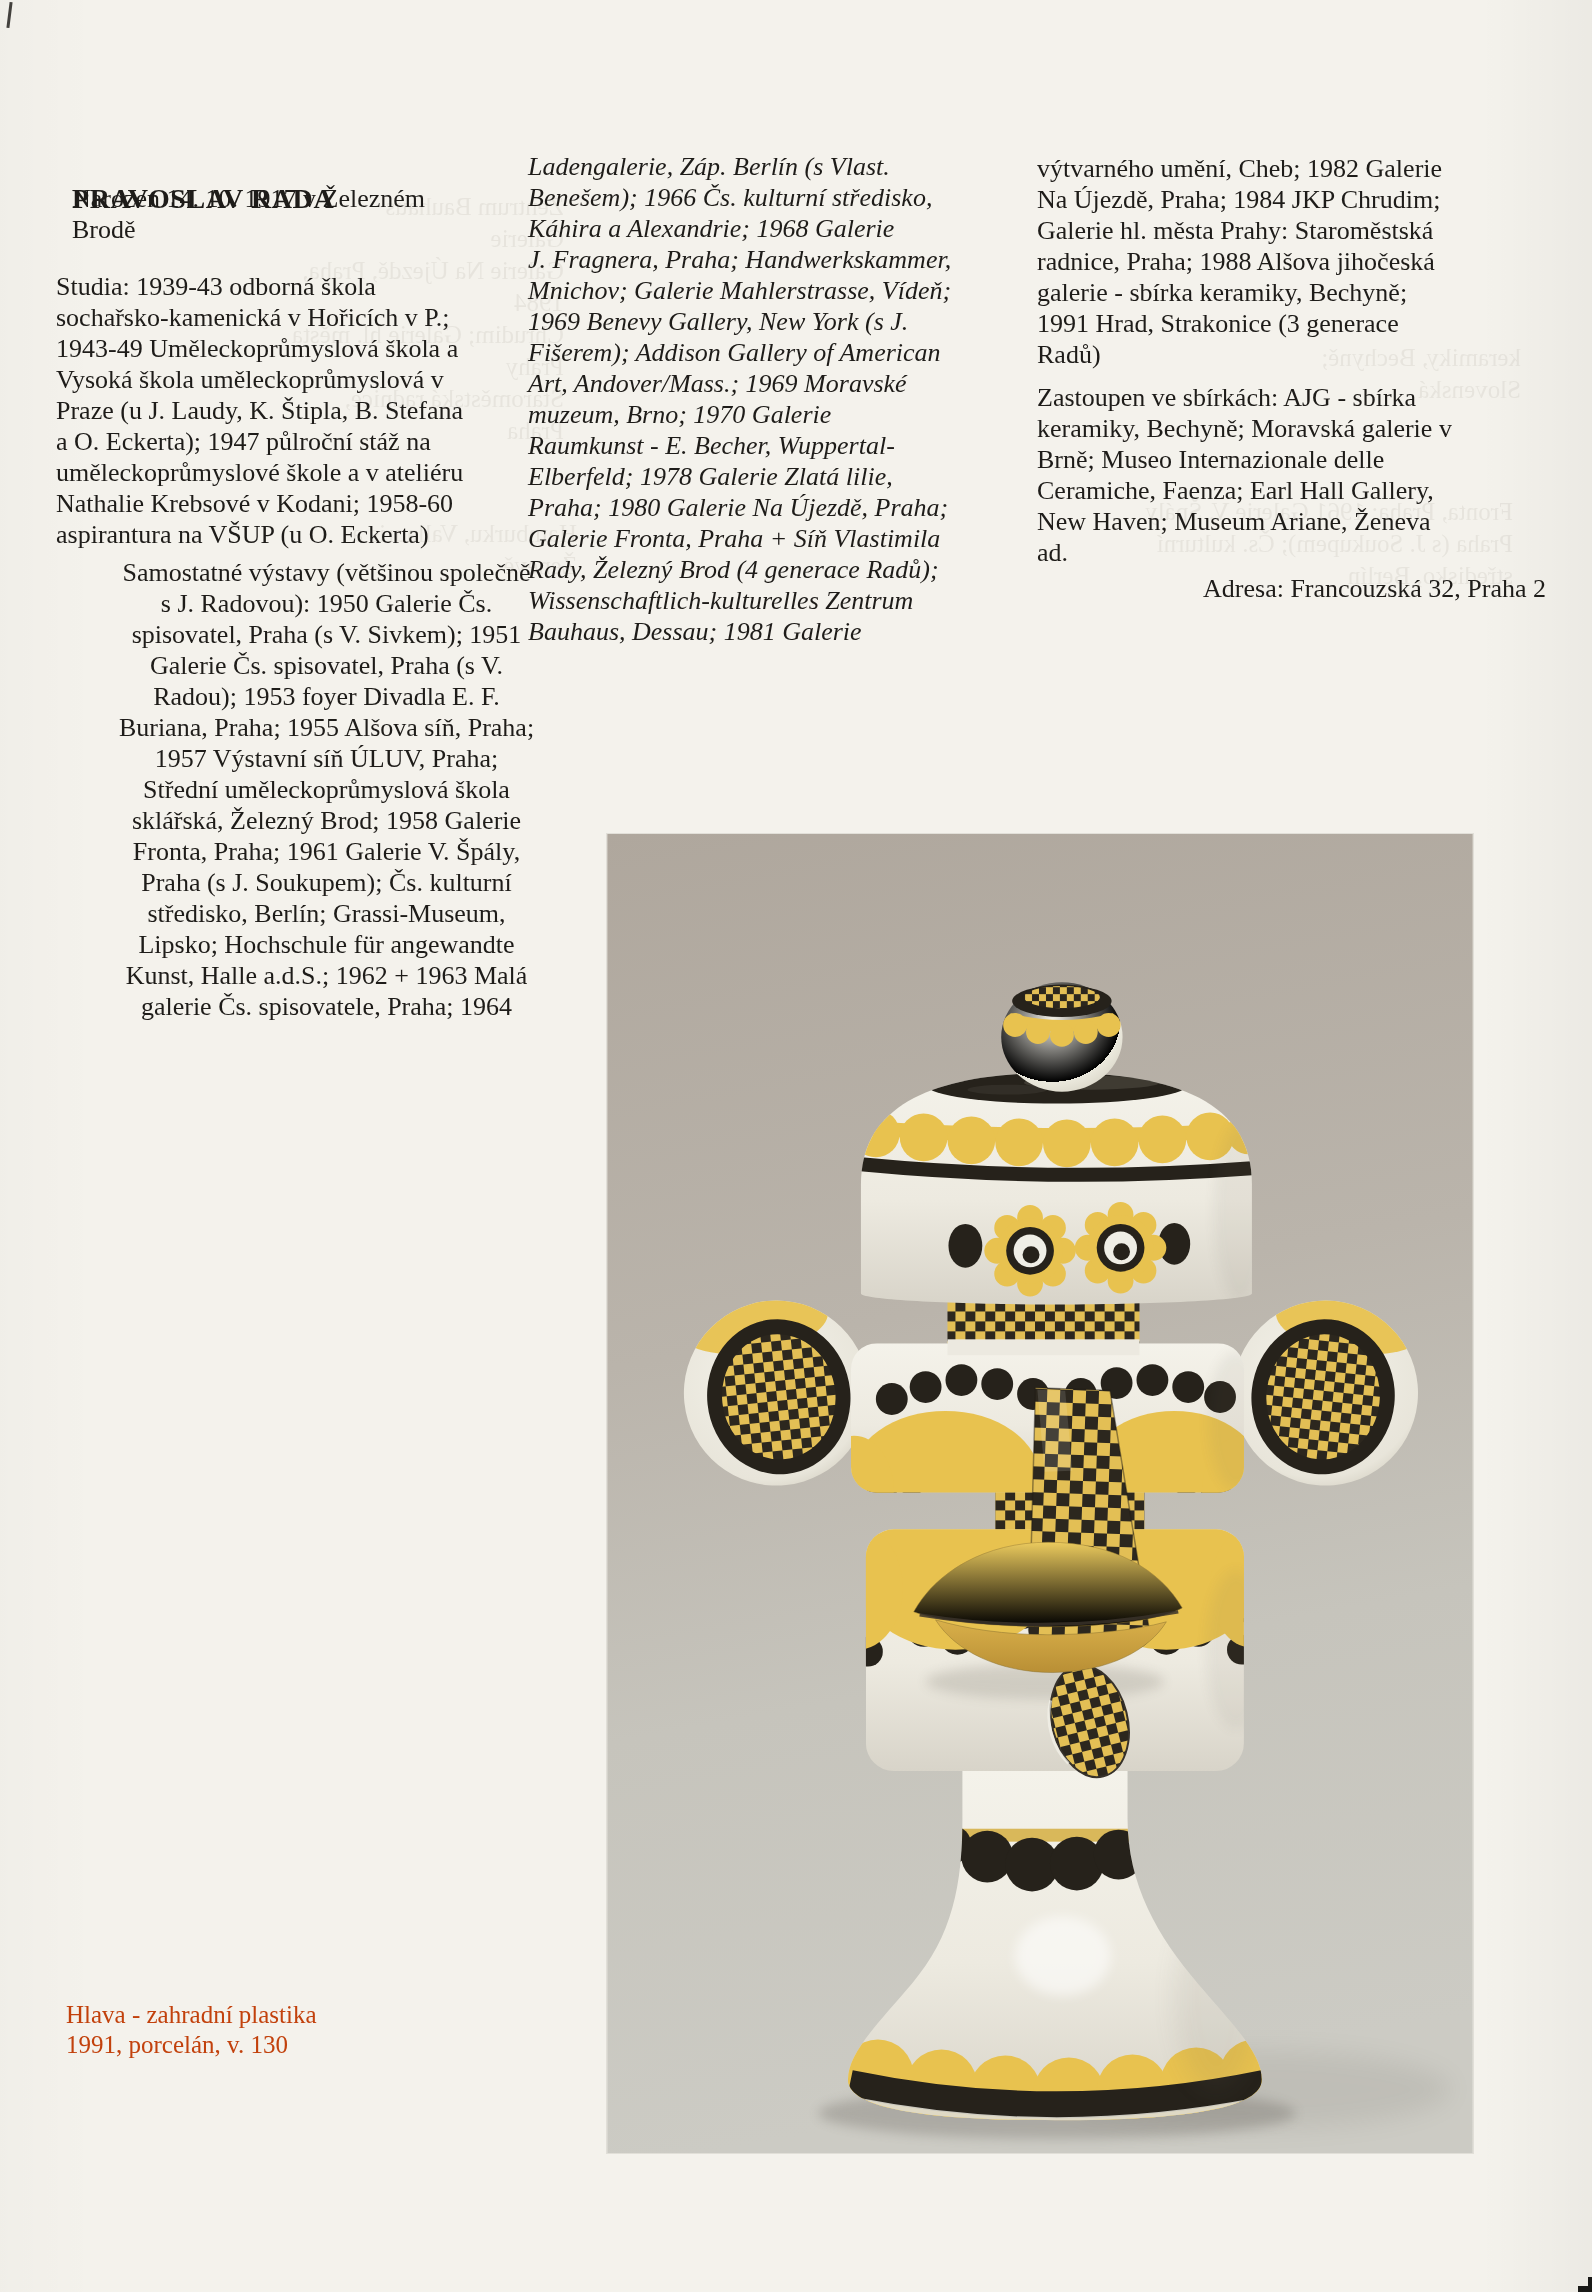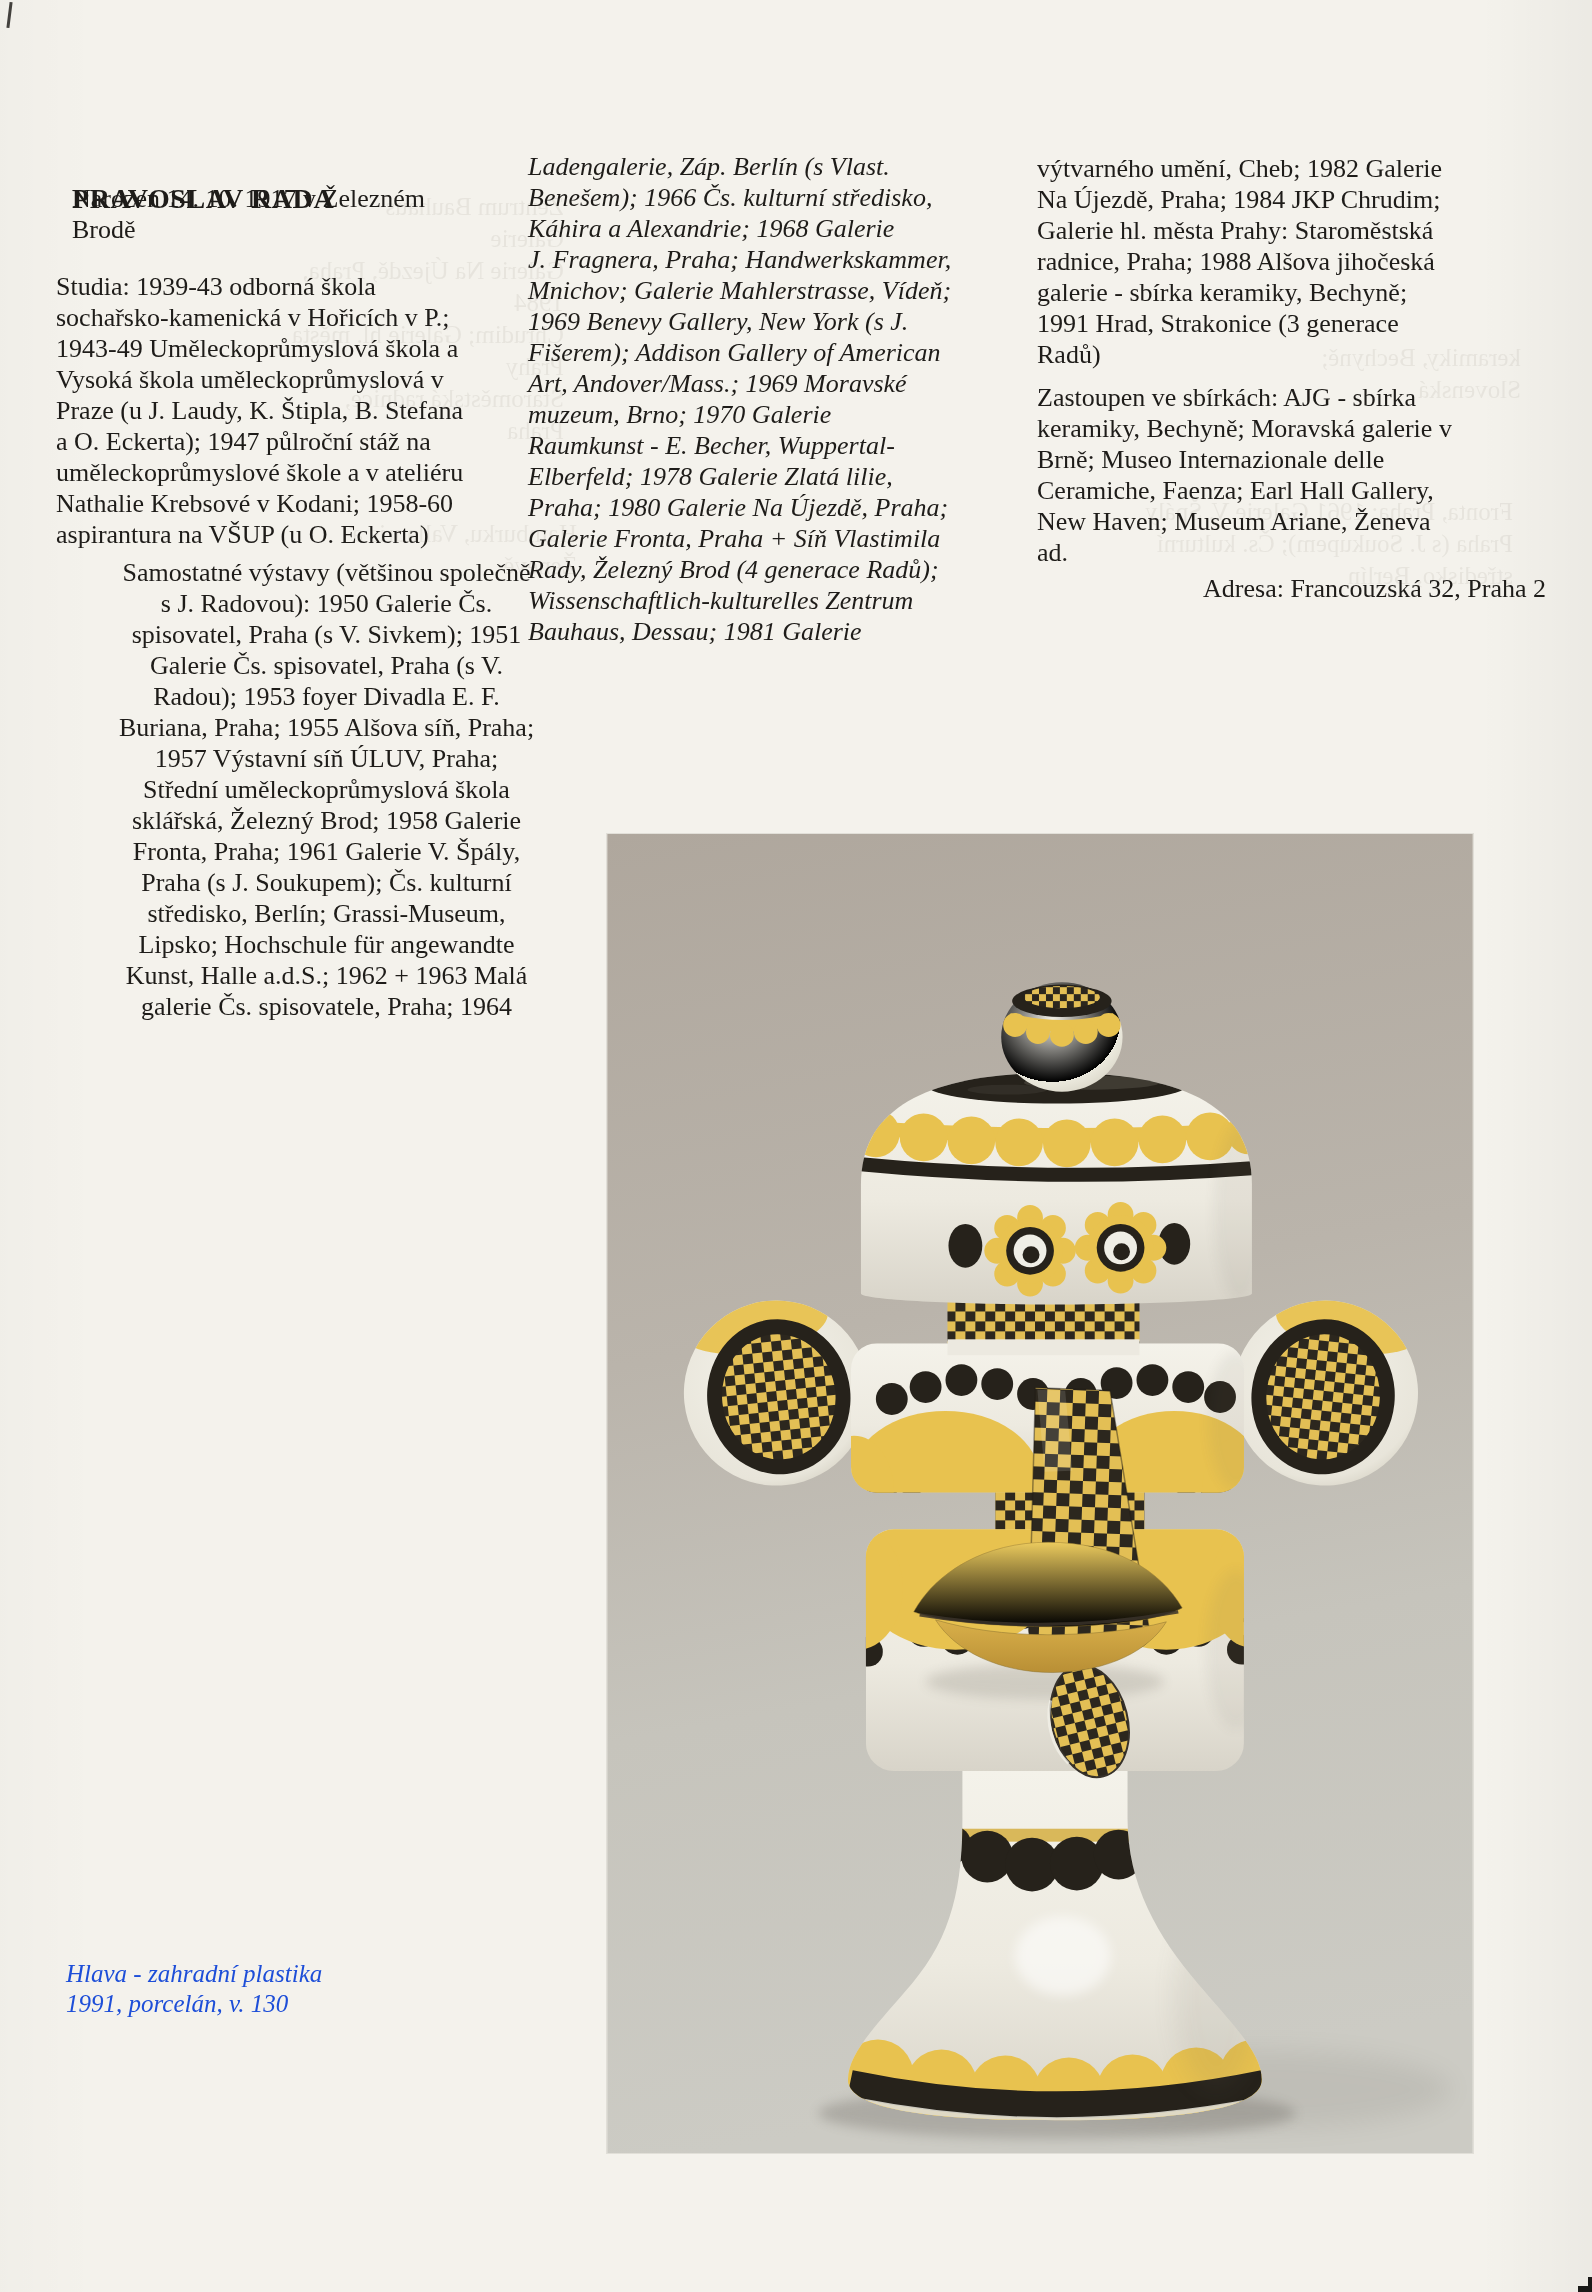--- a/index.html
+++ b/index.html
@@ -24,23 +24,23 @@
     white-space:pre-line;
   }
   .col1-born{left:72px;top:183px;}
   .col1-studies{left:56px;top:271px;}
   .col1-solo{left:72px;top:557px;text-align:center;}
   .col2-text{left:528px;top:151px;font-style:italic;}
   .col3-p1{left:1037px;top:133px;margin-top:20px;}
   .col3-p2{left:1037px;top:382px;}
   .col3-address{left:1037px;top:573px;text-align:right;}
   .caption{
-    position:absolute;left:66px;top:1959px;
-    font-size:25px;line-height:30px;font-style:italic;
-    white-space:pre-line;color:#1d4ed8;
+    position:absolute;left:66px;top:2000px;
+    font-size:25px;line-height:30px;
+    white-space:pre-line;color:#c2410c;
   }
   .photo{
     position:absolute;left:607px;top:834px;width:866px;height:1319px;
     box-shadow:0 0 0 1px rgba(120,115,105,0.15);
   }
   .ghost{
     position:absolute;
     font-size:25px;line-height:32px;
     color:#6b6456;opacity:0.09;
     filter:blur(0.7px);

